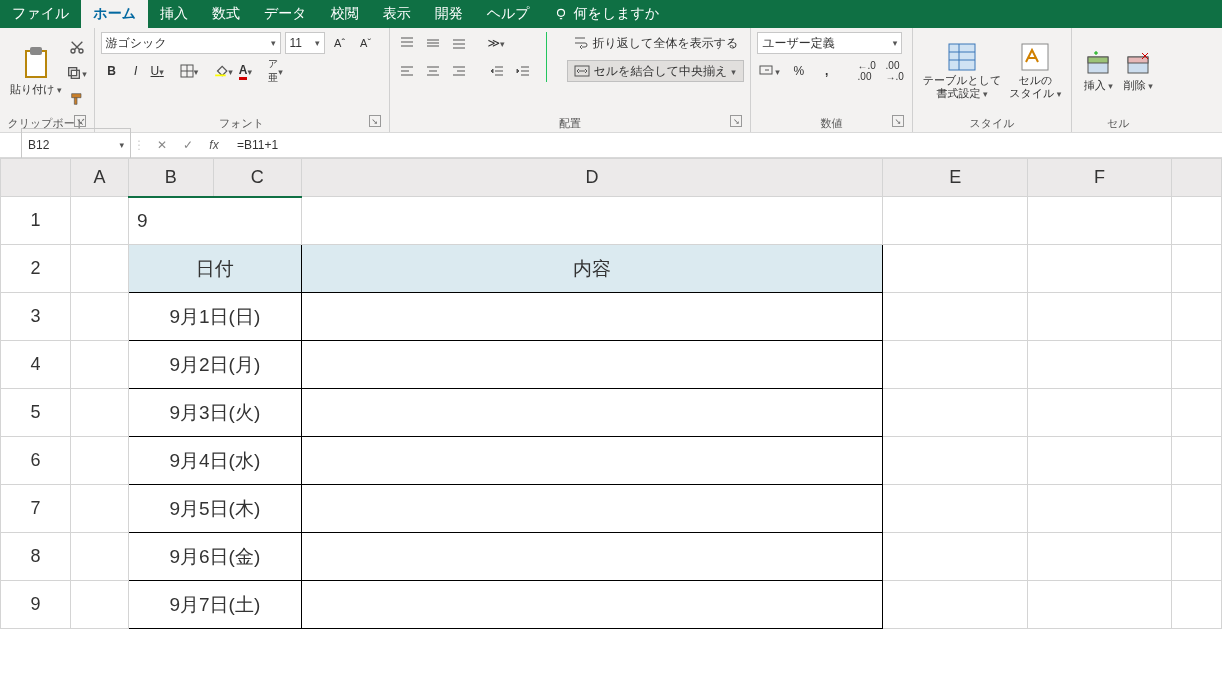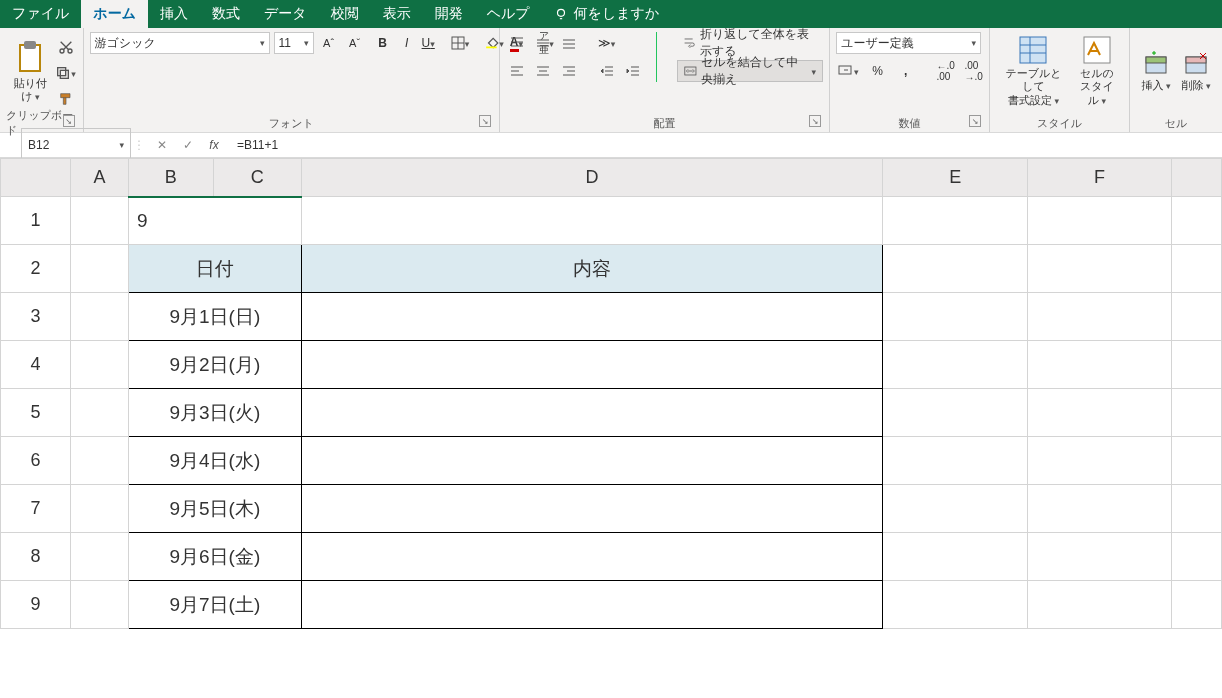--- a/index.html
+++ b/index.html
@@ -20,21 +20,21 @@
   .group-footer .dlg { position:absolute; right:2px; top:1px; width:12px; height:12px; border:1px solid #999; font-size:8px; display:flex; align-items:center; justify-content:center; color:#666; }
   .group-footer .dlg::after { content:"↘"; }
 
   .btn { display:flex; flex-direction:column; align-items:center; justify-content:center; padding:2px 4px; cursor:pointer; text-align:center; font-size:11px; line-height:1.2; }
   .big { height:78px; min-width:40px; }
   .btn svg { margin-bottom:2px; }
   .drop::after { content:" ▾"; font-size:9px; color:#555;}
   .row-btns { display:flex; gap:2px; }
   .small-btn { width:22px; height:22px; display:flex; align-items:center; justify-content:center; cursor:pointer; font-size:12px; }
   .small-btn.wide { width:auto; padding:0 2px;}
-  .font-group-rows { display:flex; flex-direction:row; gap:6px;justify-content:center; }
+  .font-group-rows { display:flex; flex-direction:column; gap:6px;justify-content:center; }
   .font-select { display:flex; gap:4px; align-items:center; }
   .font-select .font-combo { width:180px; height:22px; border:1px solid #c8c8c8; background:#fff; display:flex; align-items:center; padding:0 4px; justify-content:space-between; }
   .font-select .size-combo { width:40px; height:22px; border:1px solid #c8c8c8; background:#fff; display:flex; align-items:center; padding:0 4px; justify-content:space-between;}
   .combo-caret { font-size:9px; color:#555; }
   .incdec { font-size:11px; }
 
   .align-cell { display:flex; flex-direction:column; gap:6px; }
   .align-grid { display:flex; gap:4px;}
   .align-grid .small-btn svg { width:14px; height:14px;}
   .combine-btn { display:flex; align-items:center; gap:4px; border:1px solid #c0c0c0; height:22px; padding:0 6px; background:#e1dfdd;}

